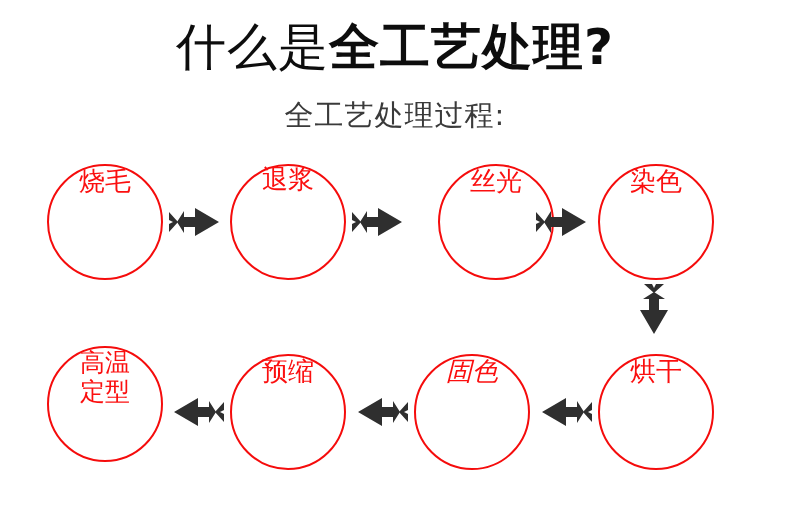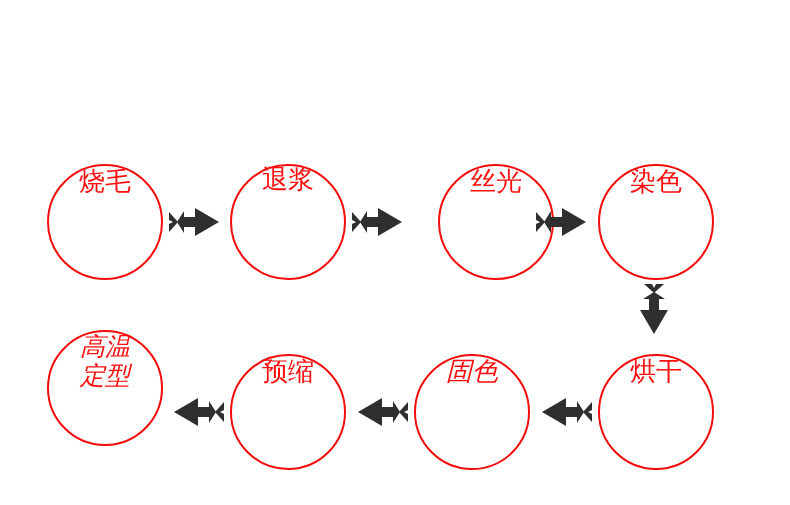--- a/index.html
+++ b/index.html
@@ -93,21 +93,25 @@
   .arrow svg {
     display: block;
     overflow: visible;
   }
 </style>
 </head>
 <body>
 
 <div id="stage">
 
+  <div class="title">
+    <span>什么是</span><span class="strong">全工艺处理</span><span class="qmark">?</span>
+  </div>
 
+  <div class="subtitle">全工艺处理过程:</div>
 
   <div id="nodes">
       <div class="node" style="left: 105px; top: 222px; border-color: rgb(245, 12, 12);">
         <div class="node-label" style="color: rgb(251, 15, 15);">烧毛</div>
       </div>
       <div class="node" style="left: 288px; top: 222px; border-color: rgb(245, 12, 12); font-family: Liberation Mono, monospace;">
         <div class="node-label" style="color: rgb(251, 15, 15);">退浆</div>
       </div>
       <div class="node" style="left: 496px; top: 222px; border-color: rgb(245, 12, 12);">
         <div class="node-label" style="color: rgb(251, 15, 15);">丝光</div>
@@ -117,21 +121,21 @@
       </div>
       <div class="node" style="left: 656px; top: 412px; border-color: rgb(245, 12, 12);">
         <div class="node-label" style="color: rgb(251, 15, 15);">烘干</div>
       </div>
       <div class="node" style="left: 472px; top: 412px; border-color: rgb(245, 12, 12); font-style: italic;">
         <div class="node-label" style="color: rgb(251, 15, 15);">固色</div>
       </div>
       <div class="node" style="left: 288px; top: 412px; border-color: rgb(245, 12, 12);">
         <div class="node-label" style="color: rgb(251, 15, 15);">预缩</div>
       </div>
-      <div class="node" style="left: 105px; top: 388px; border-color: rgb(245, 12, 12); font-style: italic;">
+      <div class="node" style="left: 105px; top: 404px; border-color: rgb(245, 12, 12);">
         <div class="node-label two-line" style="color: rgb(251, 15, 15);">高温
 定型</div>
       </div>
     </div>
 
   <div id="connectors">
       <div class="arrow" style="left: 169px; top: 198px;">
         <svg width="52" height="48" viewBox="0 0 52 48">
           <g transform="rotate(0 26 24)">
             <path d="M 0 14 L 9 24 L 0 34 L 0 26 L 4 24 L 0 22 Z" fill="#2f2f2f"></path>

